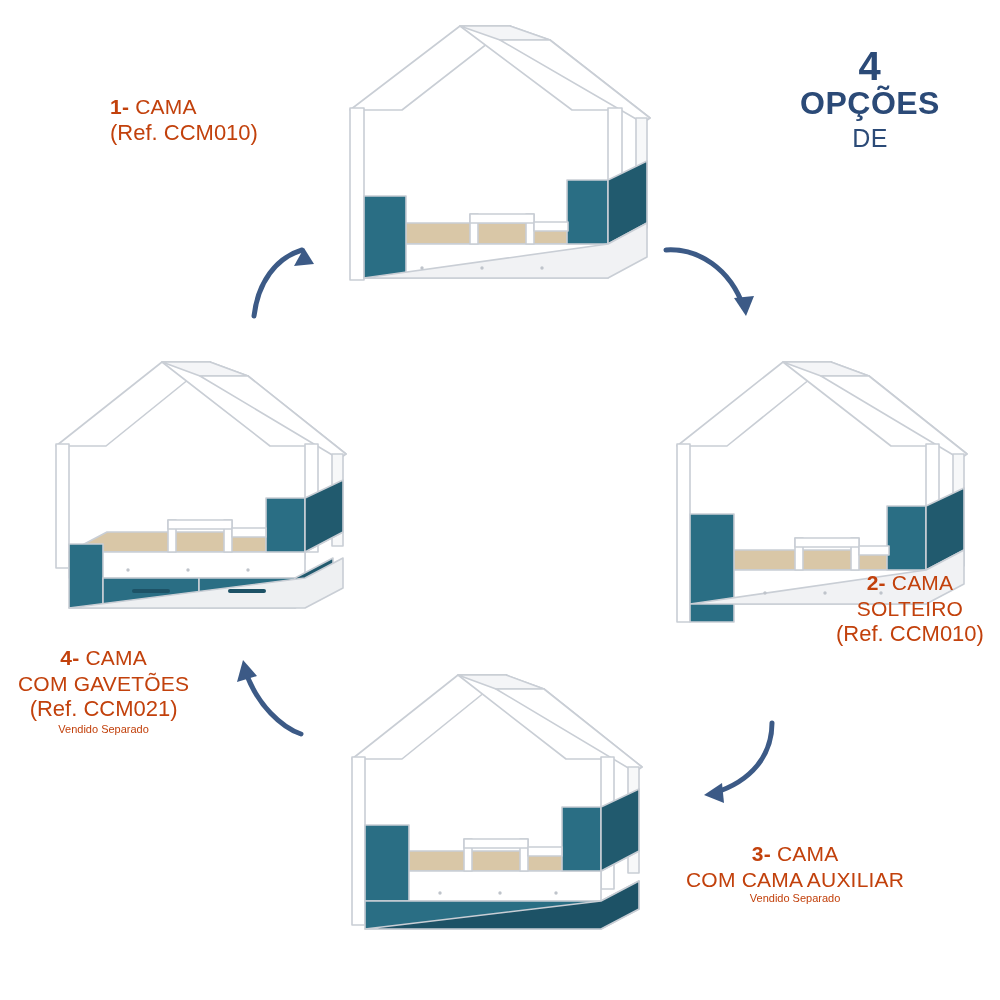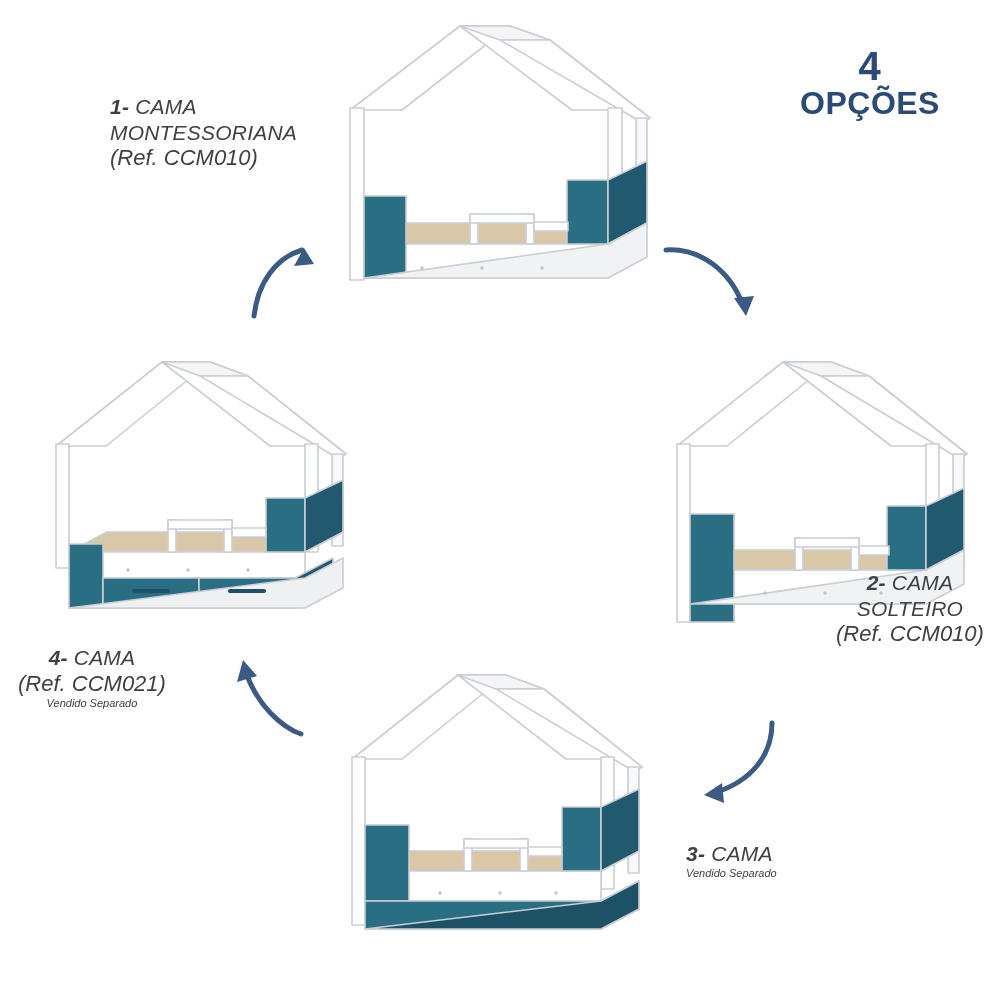--- a/index.html
+++ b/index.html
@@ -17,23 +17,22 @@
   }
 
   .stage {
     position: absolute;
     inset: 0;
   }
 
   
   .label {
     position: absolute;
-    color: #404040;
+    color: #c2410c;
     line-height: 1.22;
-    font-style: italic;
   }
   .label .l1,
   .label .l2 {
     font-size: 21px;
     letter-spacing: 0.2px;
     white-space: nowrap;
   }
   .label .ref {
     font-size: 22px;
     white-space: nowrap;
@@ -41,21 +40,21 @@
   .label .sold {
     font-size: 11px;
     white-space: nowrap;
   }
   .label b {
     font-weight: 700;
   }
 
   .lbl-1 { left: 110px; top: 94px; text-align: left; }
   .lbl-2 { left: 836px; top: 570px; text-align: center; }
-  .lbl-3 { left: 686px; top: 841px; text-align: left; }
+  .lbl-3 { left: 686px; top: 841px; text-align: center; }
   .lbl-4 { left: 18px;  top: 645px; text-align: center; }
 
   
   .headline {
     position: absolute;
     left: 745px;
     top: 46px;
     width: 250px;
     text-align: center;
     color: #2b4a77;
@@ -107,20 +106,21 @@
   .arr-4 { left: 215px; top: 650px; }
 </style>
 </head>
 <body>
 
 <div class="stage">
 
   <div class="headline">
     <div class="big-num">4</div>
     <div class="big-word">OPÇÕES</div>
+    <div class="mid">DE</div>
   </div>
 
   <div class="bed bed-1">
     <svg width="350" height="280" viewBox="0 0 350 280" xmlns="http://www.w3.org/2000/svg">
       <g stroke="#c9ced5" stroke-width="1.6" stroke-linejoin="round">
 
         <polygon points="40,92 150,8 200,8 92,92" fill="#ffffff"></polygon>
         <polygon points="150,8 200,8 312,92 262,92" fill="#ffffff"></polygon>
 
         <polygon points="200,8 240,22 340,100 312,92" fill="#fbfbfc"></polygon>
@@ -295,43 +295,44 @@
       <path d="M86,84 C68,78 42,56 30,20" fill="none" stroke="#3c5a86" stroke-width="5" stroke-linecap="round"></path>
       <path d="M28,10 L42,26 L22,32 Z" fill="#3c5a86"></path>
     </svg>
   </div>
 
   <div class="label lbl-1">
     <div class="l1">
       <b>1-</b>
       <span>CAMA</span>
     </div>
-    <div class="l2">MONTESSORIANA</div>
     <div class="ref">(Ref. CCM010)</div>
   </div>
 
   <div class="label lbl-2">
     <div class="l1">
       <b>2-</b>
       <span>CAMA</span>
     </div>
     <div class="l2">SOLTEIRO</div>
     <div class="ref">(Ref. CCM010)</div>
   </div>
 
   <div class="label lbl-3">
     <div class="l1">
       <b>3-</b>
       <span>CAMA</span>
     </div>
+    <div class="l2">COM CAMA AUXILIAR</div>
     <div class="sold">Vendido Separado</div>
   </div>
 
   <div class="label lbl-4">
     <div class="l1">
       <b>4-</b>
       <span>CAMA</span>
     </div>
+    <div class="l2">COM GAVETÕES</div>
     <div class="ref">(Ref. CCM021)</div>
     <div class="sold">Vendido Separado</div>
   </div>
 
 </div>
 
 </body></html>

